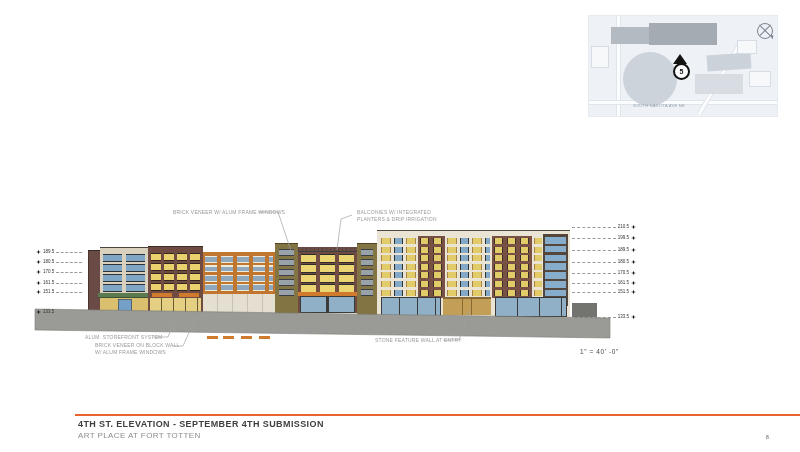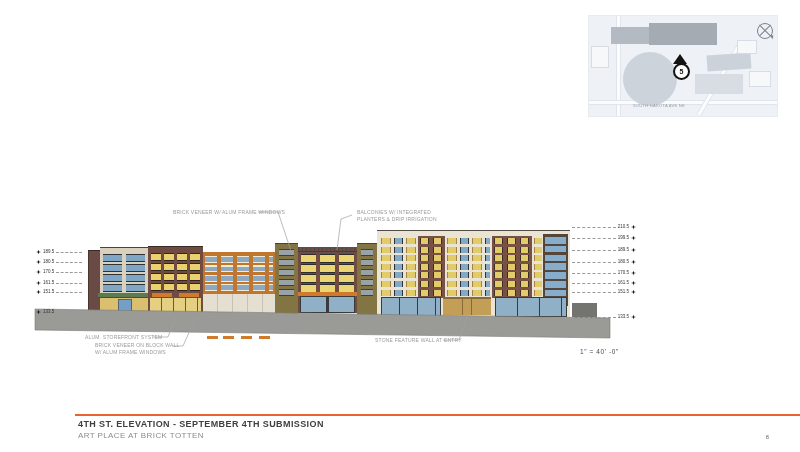--- a/index.html
+++ b/index.html
@@ -276,16 +276,16 @@
 
   <div class="anno" style="left:173px;top:209px;white-space:nowrap;">BRICK VENEER W/ ALUM FRAME WINDOWS</div>
   <div class="anno" style="left:357px;top:209px;width:92px;">BALCONIES W/ INTEGRATED PLANTERS &amp; DRIP IRRIGATION</div>
   <div class="anno" style="left:85px;top:334px;white-space:nowrap;">ALUM. STOREFRONT SYSTEM</div>
   <div class="anno" style="left:95px;top:342px;width:90px;">BRICK VENEER ON BLOCK WALL W/ ALUM FRAME WINDOWS</div>
   <div class="anno" style="left:375px;top:337px;white-space:nowrap;">STONE FEATURE WALL AT ENTRY</div>
   <div class="scale-note">1" = 40' -0"</div>
 
   <div class="rule"></div>
   <div class="sheet-title">4TH ST. ELEVATION - SEPTEMBER 4TH SUBMISSION</div>
-  <div class="sheet-sub">ART PLACE AT BRICK TOTTEN</div>
+  <div class="sheet-sub">ART PLACE AT FORT TOTTEN</div>
   <div class="pageno">8</div>
 
 </div>
 
 </body></html>

